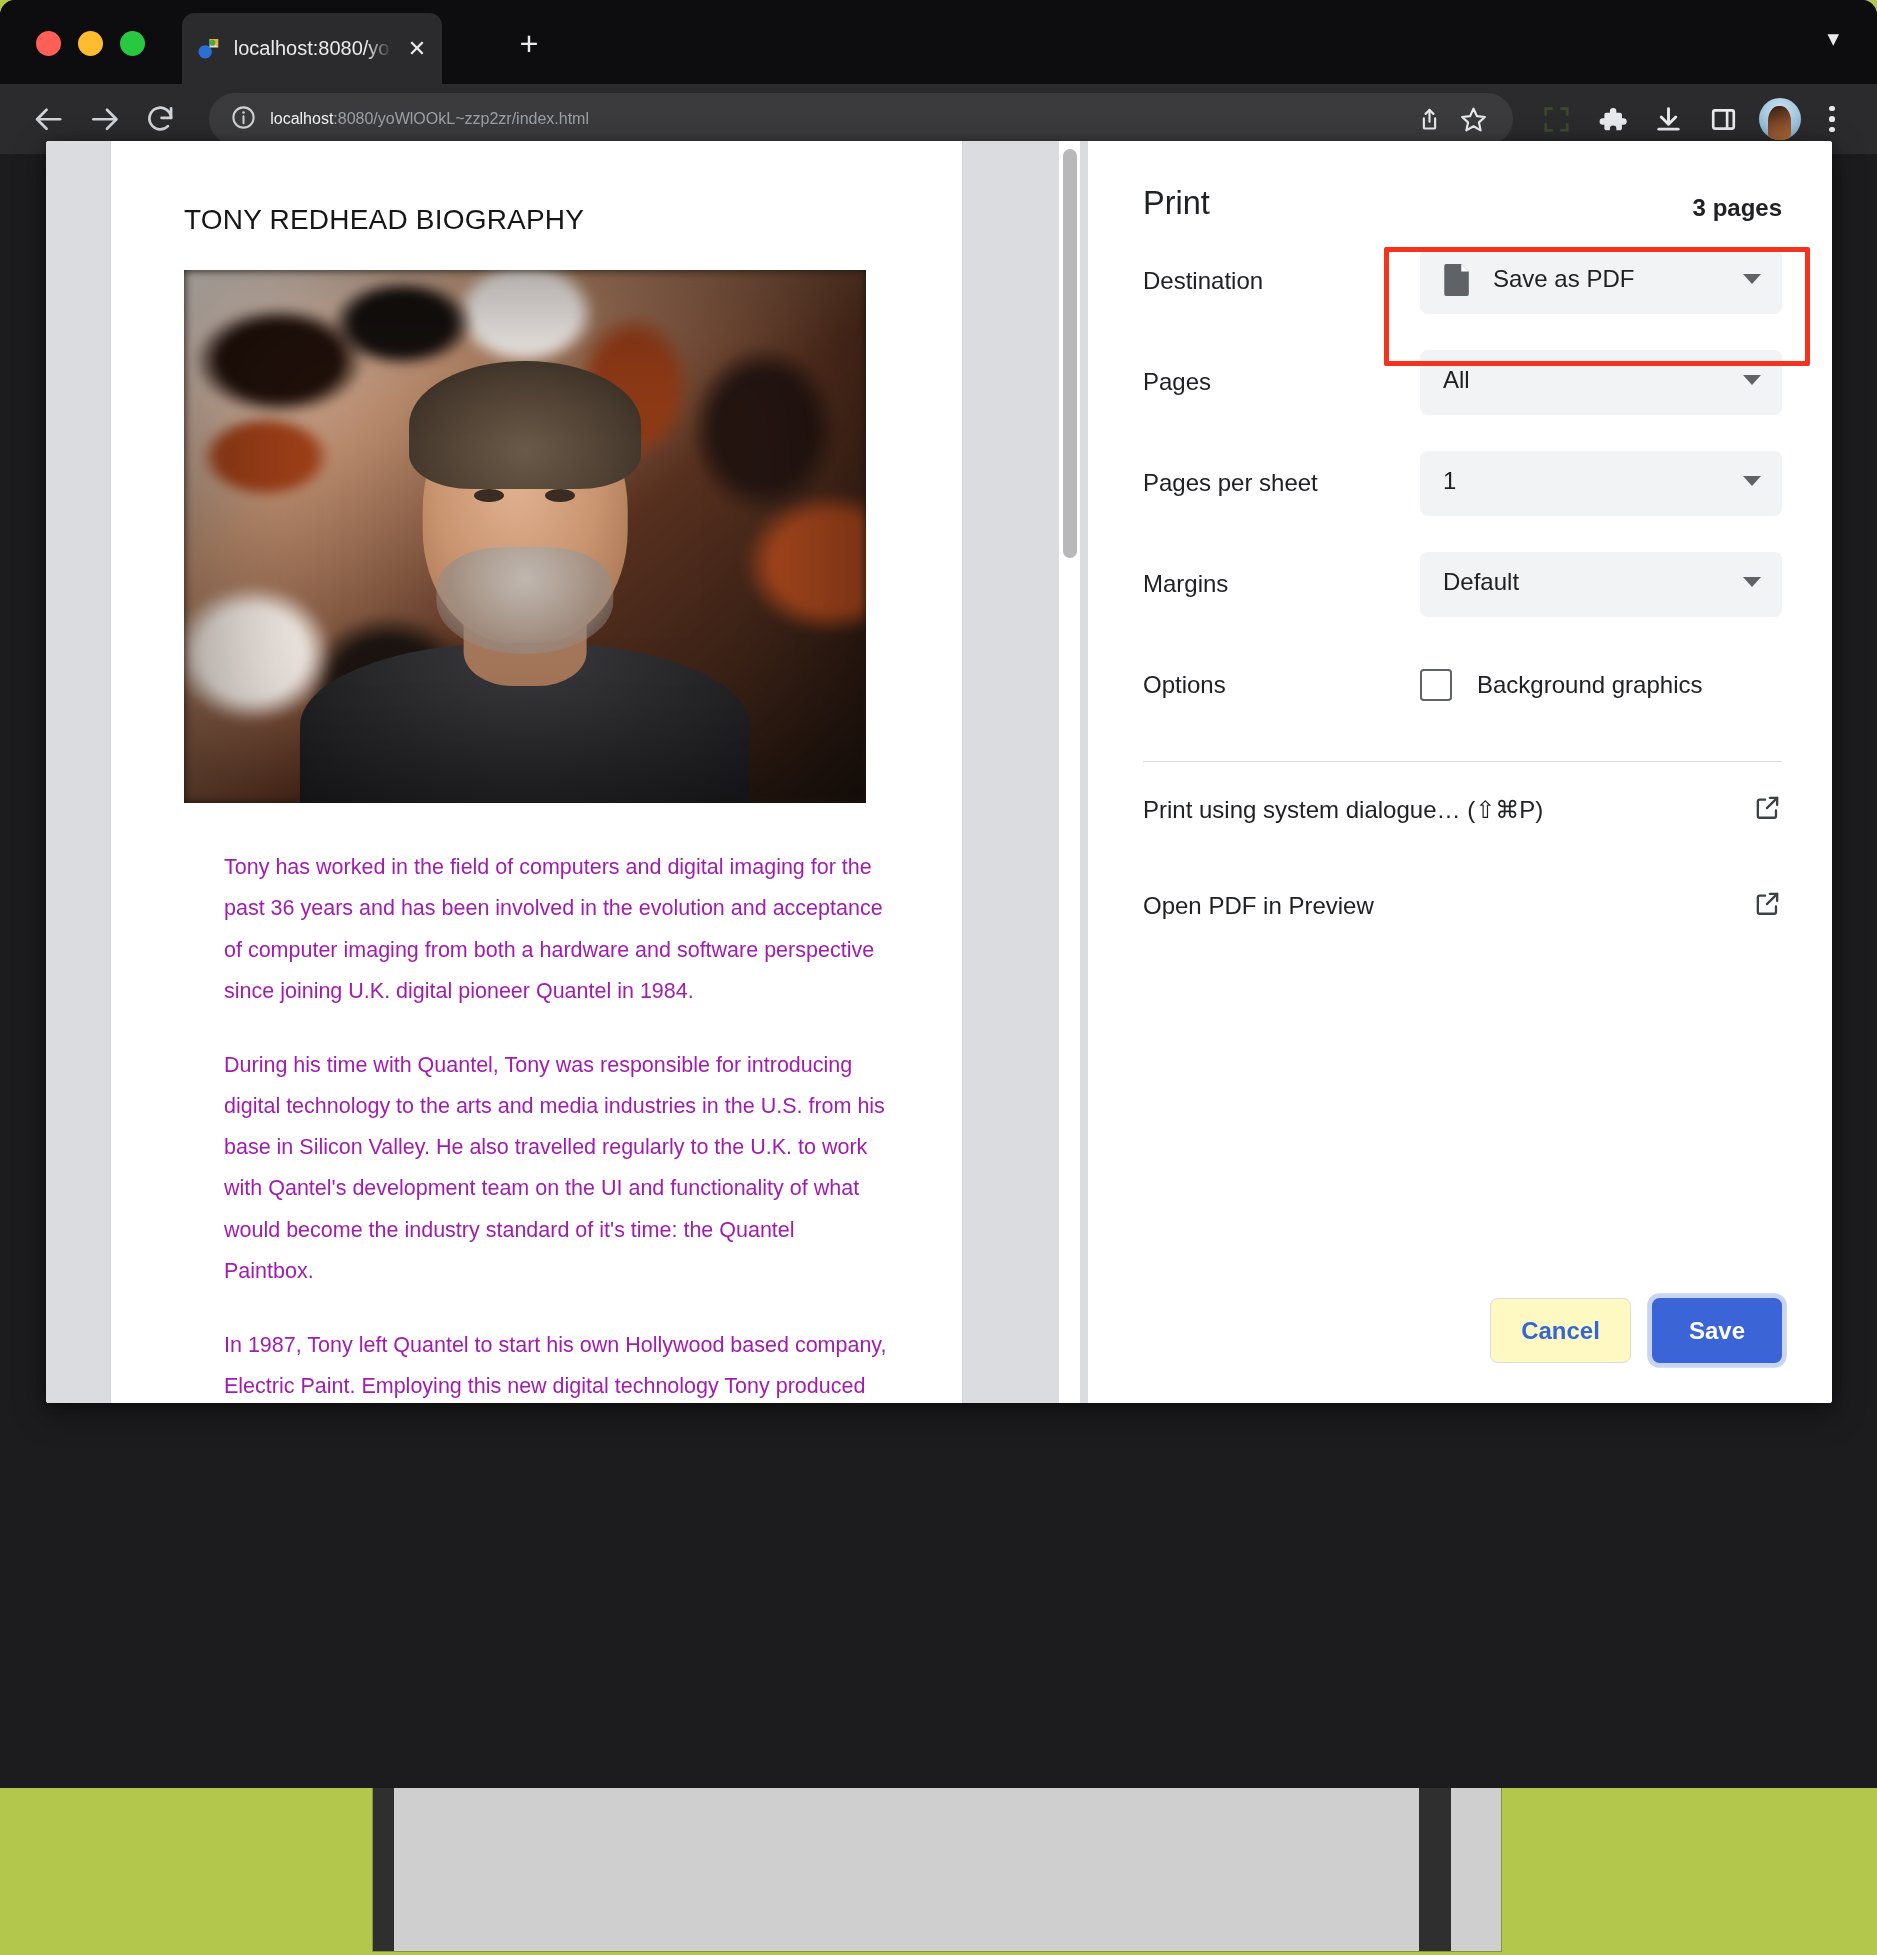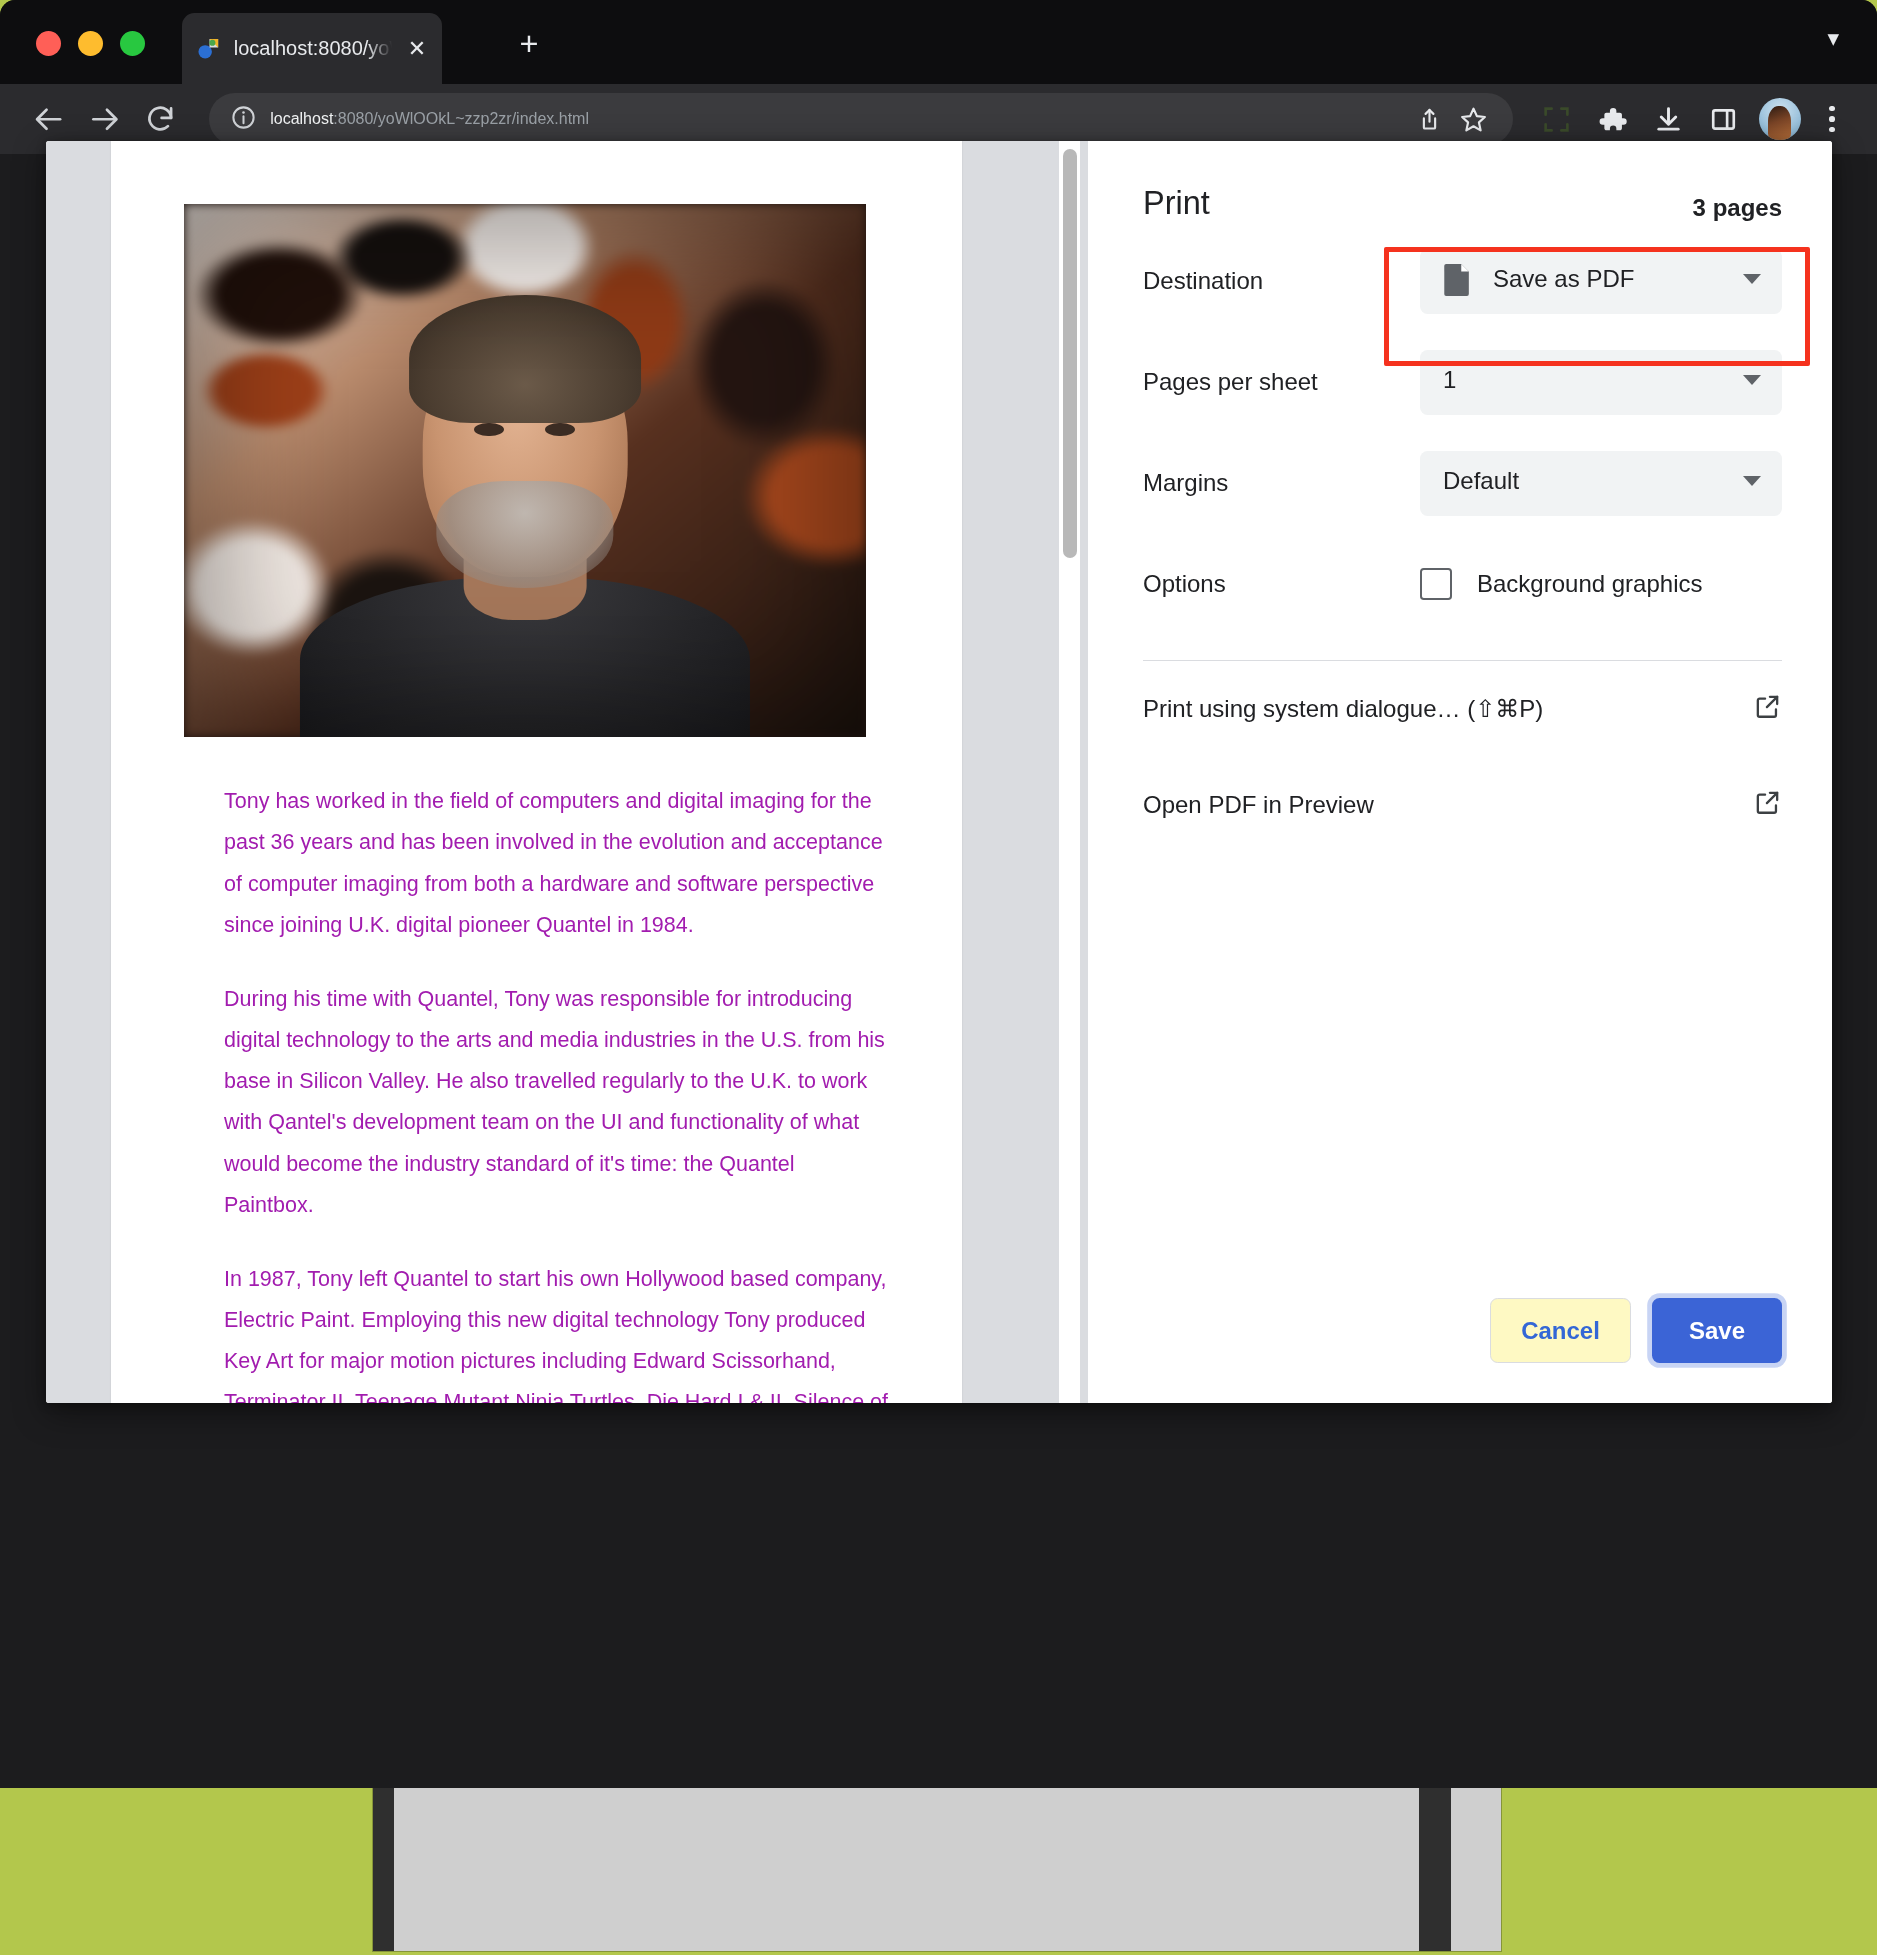--- a/index.html
+++ b/index.html
@@ -407,20 +407,21 @@
         <i></i>
         <i></i>
       </div>
   </div>
 </div>
 
 <div id="print-dialog">
 
   <div id="preview-pane">
     <div id="preview-page">
+      <div id="doc-title">TONY REDHEAD BIOGRAPHY</div>
 
       <div id="doc-photo">
         <div class="graffiti"></div>
         <div class="shirt"></div>
         <div class="neck"></div>
         <div class="face"></div>
         <div class="hair"></div>
         <div class="eye l"></div>
         <div class="eye r"></div>
         <div class="beard"></div>
@@ -453,20 +454,27 @@
           <svg width="29" height="34" viewBox="0 0 30 36">
               <path d="M3 2h16l8 8v24a2 2 0 0 1-2 2H3a2 2 0 0 1-2-2V4a2 2 0 0 1 2-2z" fill="#5f6368"></path>
               <path d="M19 2l8 8h-8z" fill="#fff"></path>
             </svg>
         </span>
         <span class="sval">Save as PDF</span>
         <span class="caret"></span>
       </div>
     </div>
 
+    <div class="srow">
+      <div class="slabel">Pages</div>
+      <div class="sselect">
+        <span class="sval">All</span>
+        <span class="caret"></span>
+      </div>
+    </div>
 
     <div class="srow">
       <div class="slabel">Pages per sheet</div>
       <div class="sselect">
         <span class="sval">1</span>
         <span class="caret"></span>
       </div>
     </div>
 
     <div class="srow">

